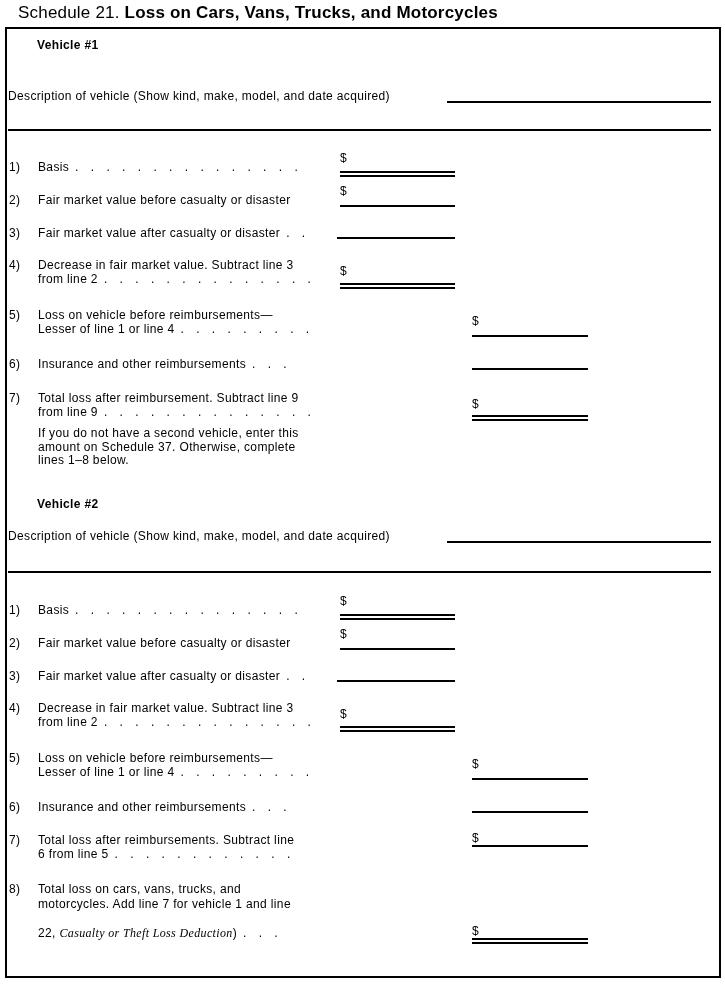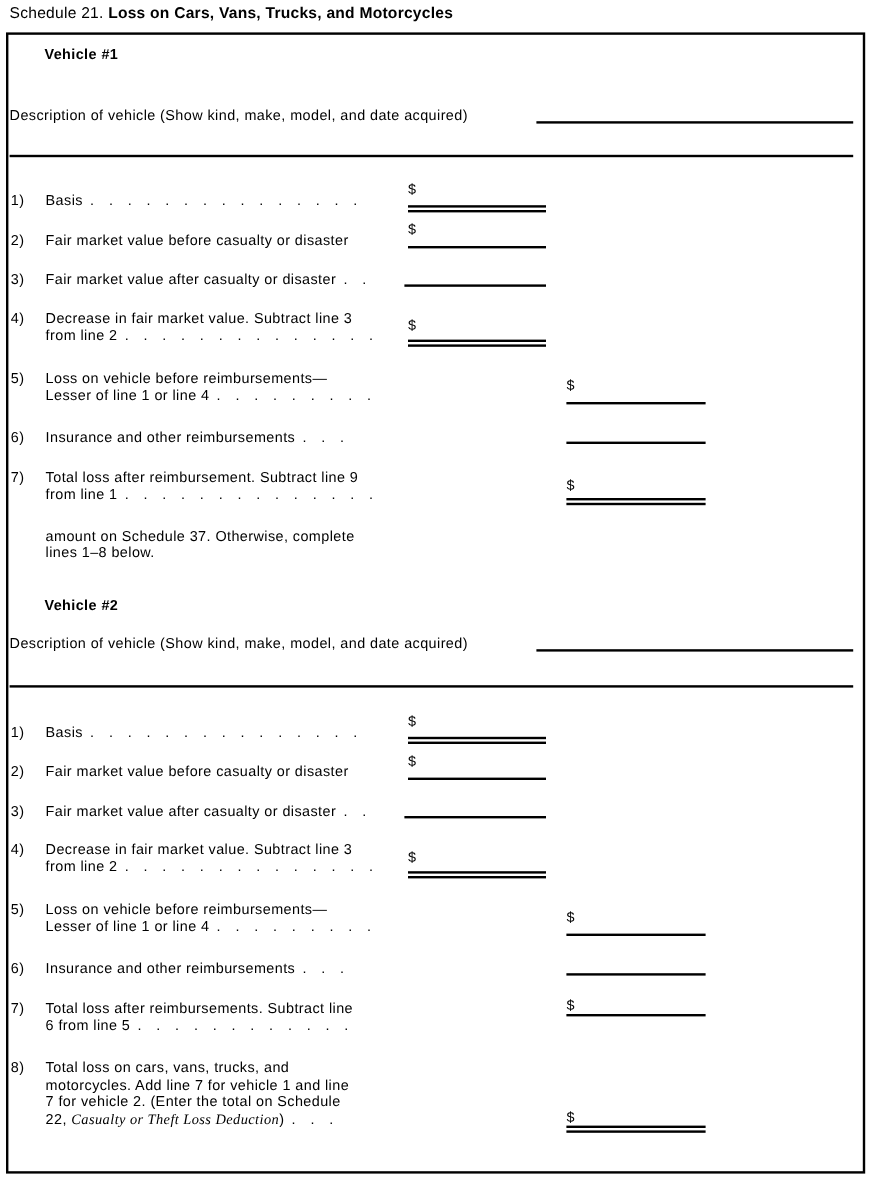--- a/index.html
+++ b/index.html
@@ -2,22 +2,22 @@
 <html><head>
 <meta charset="utf-8">
 <style>
   html,body { margin:0; padding:0; }
   body {
     width:725px; height:985px; background:#ffffff; position:relative;
     font-family:"Liberation Sans", sans-serif; color:#000;
     overflow:hidden;
   }
   .title {
-    position:absolute; left:8px; top:3px;
-    font-size:13px; letter-spacing:0.2px; white-space:nowrap;
+    position:absolute; left:18px; top:3px;
+    font-size:17px; letter-spacing:0.2px; white-space:nowrap;
   }
   .title .bold { font-weight:bold; }
   #box {
     position:absolute; left:5px; top:27px; width:716px; height:951px;
     border:2px solid #000; box-sizing:border-box;
   }
   .txt {
     position:absolute; font-size:12px; letter-spacing:0.35px;
     line-height:14px; white-space:nowrap;
   }
@@ -71,25 +71,25 @@
 <span class="txt num" style="top:308px">5)</span>
 <span class="txt lbl" style="top:308px"><span>Loss on vehicle before reimbursements—</span><br><span>Lesser of line 1 or line 4</span><span class="dots">. . . . . . . . .</span></span>
 <span class="cur" style="left:472px; top:314px">$</span>
 <div class="rule" style="left:472px; top:335px; width:116px"></div>
 
 <span class="txt num" style="top:357px">6)</span>
 <span class="txt lbl" style="top:357px"><span>Insurance and other reimbursements</span><span class="dots">. . .</span></span>
 <div class="rule" style="left:472px; top:368px; width:116px"></div>
 
 <span class="txt num" style="top:391px">7)</span>
-<span class="txt lbl" style="top:391px"><span>Total loss after reimbursement. Subtract line 9</span><br><span>from line 1</span><span class="dots">. . . . . . . . . . . . . .</span></span>
+<span class="txt lbl" style="top:391px"><span>Total loss after reimbursement. Subtract line 9</span><br><span>from line 9</span><span class="dots">. . . . . . . . . . . . . .</span></span>
 <span class="cur" style="left:472px; top:397px">$</span>
 <div class="rule double" style="left:472px; top:415px; width:116px"></div>
 
-<span class="txt lbl note" style="top:427px"><br><span>amount on Schedule 37. Otherwise, complete</span><br><span>lines 1–8 below.</span></span>
+<span class="txt lbl note" style="top:427px"><span>If you do not have a second vehicle, enter this</span><br><span>amount on Schedule 37. Otherwise, complete</span><br><span>lines 1–8 below.</span></span>
 
 <span class="txt heading" style="top:497px">Vehicle #2</span>
 
 <span class="txt" style="left:8px; top:529px">Description of vehicle (Show kind, make, model, and date acquired)</span>
 <div class="rule" style="left:447px; top:541px; width:264px"></div>
 <div class="rule" style="left:8px; top:571px; width:703px"></div>
 
 <span class="txt num" style="top:603px">1)</span>
 <span class="txt lbl" style="top:603px"><span>Basis</span><span class="dots">. . . . . . . . . . . . . . .</span></span>
 <span class="cur" style="left:340px; top:594px">$</span>
@@ -117,15 +117,15 @@
 <span class="txt num" style="top:800px">6)</span>
 <span class="txt lbl" style="top:800px"><span>Insurance and other reimbursements</span><span class="dots">. . .</span></span>
 <div class="rule" style="left:472px; top:811px; width:116px"></div>
 
 <span class="txt num" style="top:833px">7)</span>
 <span class="txt lbl" style="top:833px"><span>Total loss after reimbursements. Subtract line</span><br><span>6 from line 5</span><span class="dots">. . . . . . . . . . . .</span></span>
 <span class="cur" style="left:472px; top:831px">$</span>
 <div class="rule" style="left:472px; top:845px; width:116px"></div>
 
 <span class="txt num" style="top:882px">8)</span>
-<span class="txt lbl r8lbl" style="top:882px"><span class="bold">Total loss on cars, vans, trucks, and</span><br><span class="bold">motorcycles.</span><span> Add line 7 for vehicle 1 and line</span><br><span>7 for vehicle 2. (Enter the total on Schedule</span><br><span>22, </span><span class="ital">Casualty or Theft Loss Deduction</span><span>)</span><span class="dots">. . .</span></span>
+<span class="txt lbl r8lbl" style="top:882px"><span class="bold">Total loss on cars, vans, trucks, and</span><br><span class="bold">motorcycles.</span><span> Add line 7 for vehicle 1 and line</span><br><br><span>22, </span><span class="ital">Casualty or Theft Loss Deduction</span><span>)</span><span class="dots">. . .</span></span>
 <span class="cur" style="left:472px; top:924px">$</span>
 <div class="rule double" style="left:472px; top:938px; width:116px"></div>
 
 </body></html>

